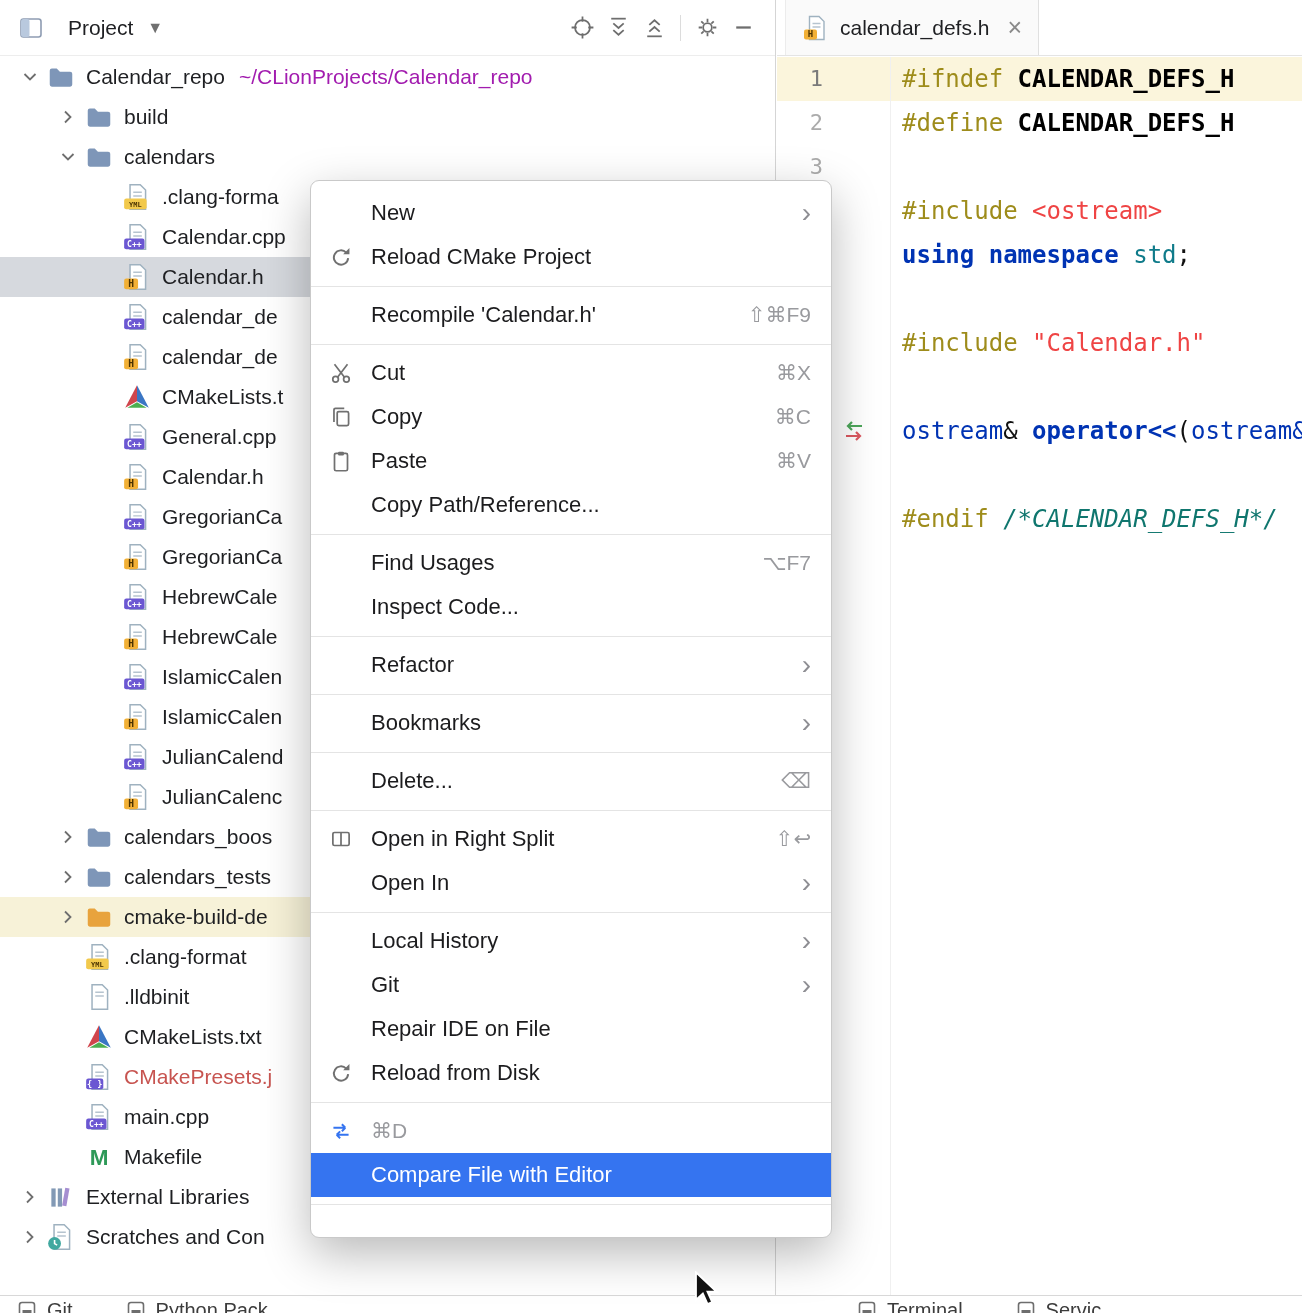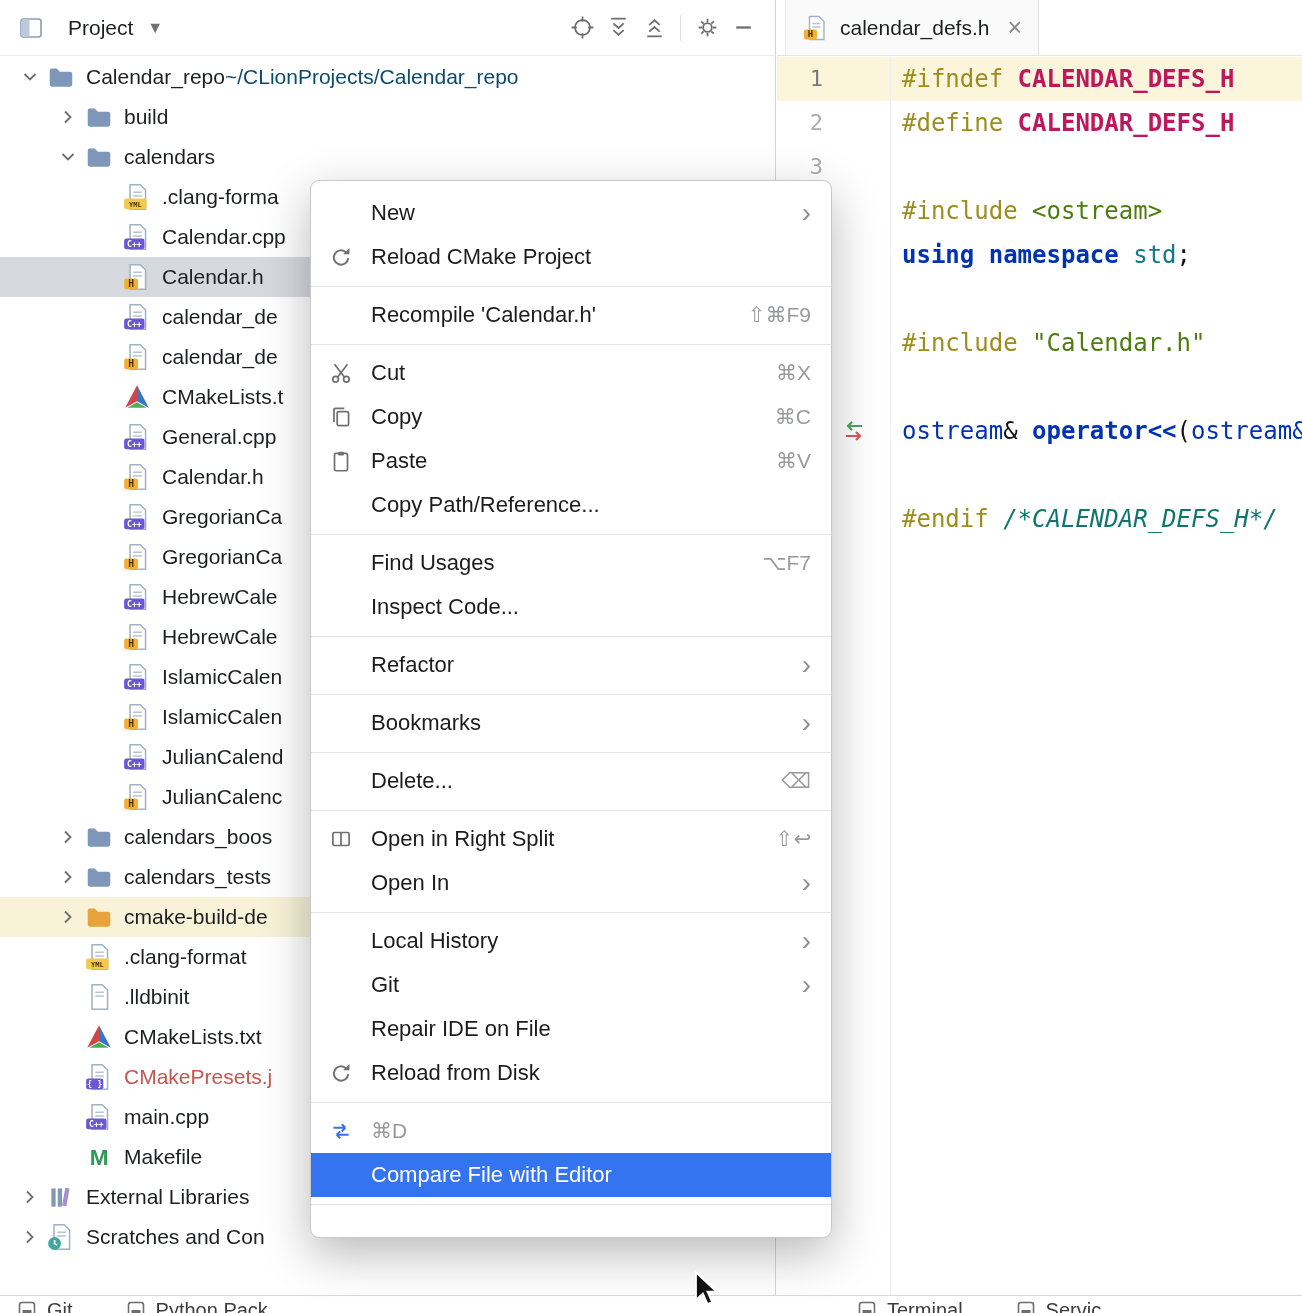--- a/index.html
+++ b/index.html
@@ -15,40 +15,40 @@
 .spacer{flex:1}
 .tb-btn{width:36px;height:36px;display:flex;align-items:center;justify-content:center;cursor:pointer;border-radius:4px;}
 .tb-div{width:1px;height:26px;background:#DCDCDC;margin:0 8px;}
 .tree{position:absolute;top:57px;left:0;right:0;bottom:0;overflow:hidden;}
 .row{height:40px;display:flex;align-items:center;font-size:21px;color:#1E1F22;white-space:nowrap;}
 .row.selected{background:var(--sel,#D6D9DE);}
 .row.generated{background:var(--gen,#F7F2D8);}
 .row.modified .lbl{color:var(--mod,#C75450);}
 .chev{width:28px;height:28px;flex:none;display:flex;align-items:center;justify-content:center;}
 .ficon{width:34px;height:30px;flex:none;display:flex;align-items:center;justify-content:center;margin-right:8px;}
-.extra{color:#0c4a6e;}
+.extra{color:#a21caf;margin-left:14px;}
 
 
 .editor-panel{position:absolute;left:777px;top:0;right:0;bottom:18px;background:#fff;}
 .tab-bar{height:56px;border-bottom:1px solid #E4E4E4;display:flex;align-items:stretch;background:#FFF;}
 .tab{display:flex;align-items:center;gap:10px;padding:0 16px;margin-left:8px;background:#FAFAFA;border-right:1px solid #E0E0E0;border-left:1px solid #ECECEC;}
 .tab-title{font-size:21px;color:#1E1F22;}
 .tab-close{font-size:25px;color:#8A8A8A;margin-left:8px;cursor:pointer;line-height:1;}
 .code-wrap{position:absolute;left:0;right:0;top:57px;bottom:0;font-family:"DejaVu Sans Mono",monospace;font-size:24px;overflow:hidden;}
 .gutter-line{position:absolute;left:113px;top:0;bottom:0;width:1px;background:#F0F0F0;}
 .code-line{height:44px;line-height:44px;display:flex;white-space:pre;}
 .code-line.hl{background:var(--caret,#FBF5DC);}
 .code-line.hl .ln{color:#7A7A7A;}
 .ln{width:46px;flex:none;text-align:right;font-size:22px;color:#ABABAB;}
 .lnpad{width:79px;flex:none;}
 .src{overflow:hidden;}
 .tk-dir{color:#9E8C1B}
-.tk-macro{color:#be185d;font-weight:bold}
+.tk-macro{color:#000000;font-weight:bold}
 .tk-kw{color:#0033B3;font-weight:bold}
-.tk-str{color:#4d7c0f}
+.tk-str{color:#ef4444}
 .tk-ns{color:#0F7B8A}
 .tk-type{color:#0033B3}
 .tk-cmt{color:#0f766e;font-style:italic}
 .tk-pl{color:#111}
 .swap-icon{position:absolute;left:62px;top:359px;width:30px;height:30px;}
 
 
 .menu{position:absolute;left:310px;top:180px;width:522px;background:#FFF;border:1px solid #C9C9C9;border-radius:9px;
   box-shadow:0 16px 48px rgba(0,0,0,.28);padding:10px 0 26px;z-index:50;}
 .menu-item{height:44px;display:flex;align-items:center;padding-right:20px;cursor:default;}

